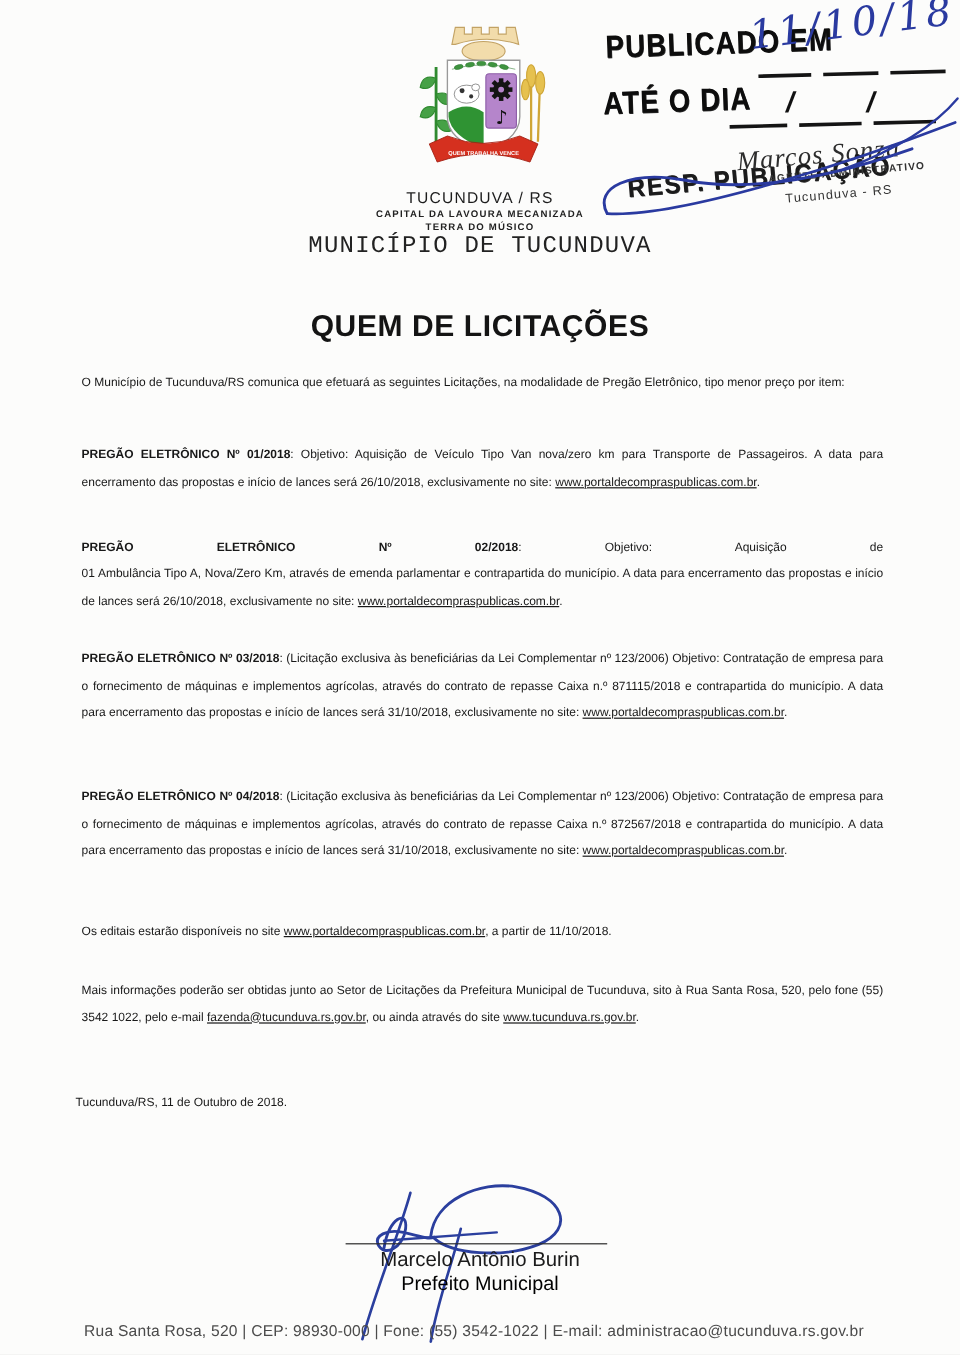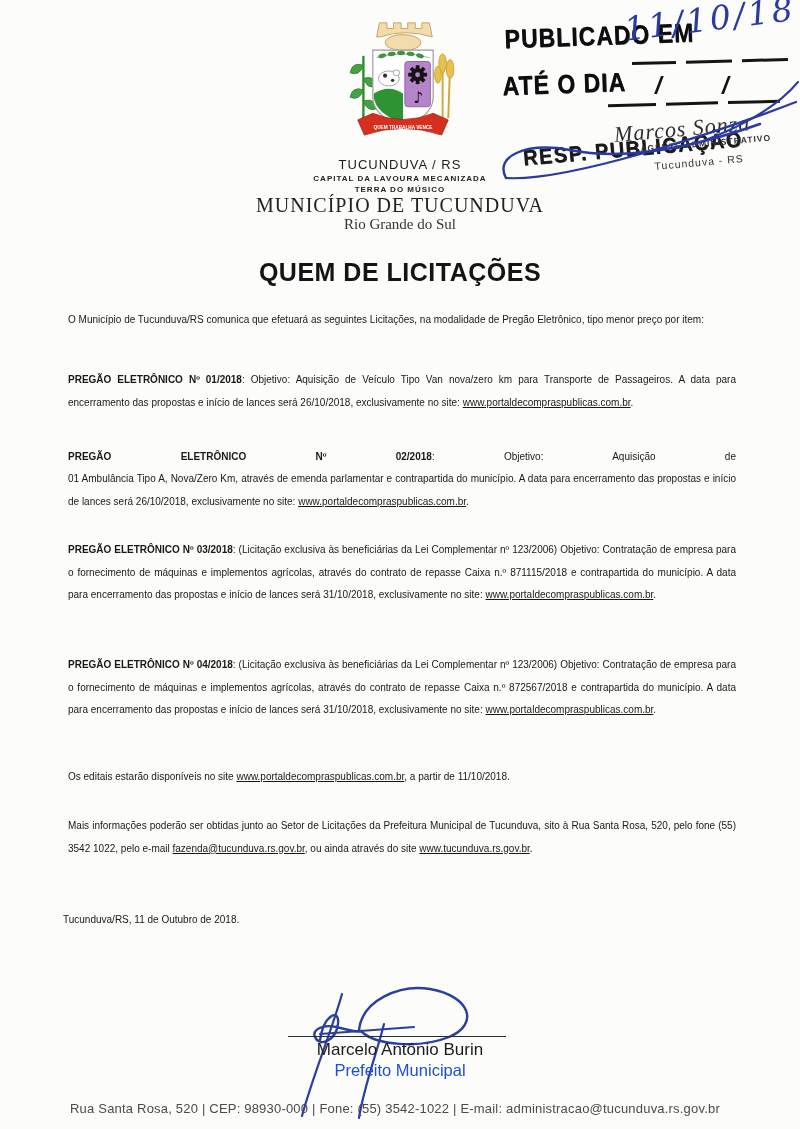--- a/index.html
+++ b/index.html
@@ -7,21 +7,21 @@
     position:relative;width:800px;height:1129px;margin:0 auto;
     background:#fcfcfb;overflow:hidden;
     font-family:"Liberation Sans",sans-serif;color:#1c1c1c;
   }
   
   .arms{position:absolute;left:344px;top:20px;width:118px;height:132px;}
   .logo-line{position:absolute;left:0;width:800px;text-align:center;}
   .city-line{top:157px;font-weight:normal;font-size:13px;letter-spacing:1px;}
   .sub1{top:174px;font-weight:bold;font-size:8px;letter-spacing:1px;color:#222;}
   .sub2{top:185px;font-weight:bold;font-size:8px;letter-spacing:1px;color:#222;}
-  .muni{top:194px;font-family:Liberation Serif, serif;font-size:20px;letter-spacing:1px;color:#222;}
+  .muni{top:194px;font-family:Liberation Mono, monospace;font-size:20px;letter-spacing:1px;color:#222;}
   .state{top:216px;font-family:"Liberation Serif",serif;font-size:15px;color:#333;}
   
   .stamp-area{position:absolute;left:498px;top:14px;width:302px;height:180px;}
   .stamp-ink{
     position:absolute;font-weight:bold;color:#0d0d0d;
     transform-origin:left top;letter-spacing:1px;
     font-family:"Liberation Sans",sans-serif;
     text-shadow:0.5px 0.5px 0 #2a2a2a;
   }
   .pub-label{left:6px;top:10px;font-size:23px;transform:rotate(-2deg) scaleY(1.15);}
@@ -68,21 +68,21 @@
   .p-preg4{top:644px;}
   .p-editais{top:756px;}
   .p-info{top:805px;}
   .p-date{top:899px;left:63px;text-align:left;}
   .bold{font-weight:bold;}
   .doclink{text-decoration:underline;color:#181818;}
   
   .sig-svg{position:absolute;left:262px;top:968px;pointer-events:none;}
   .sig-line{position:absolute;left:288px;top:1036px;width:218px;border-top:1.6px solid #2a2a2a;}
   .sig-name{position:absolute;left:260px;top:1040px;width:280px;text-align:center;font-size:17px;color:#1b1b1b;}
-  .sig-role{position:absolute;left:260px;top:1061px;width:280px;text-align:center;font-size:16.5px;color:#1d4ed8;}
+  .sig-role{position:absolute;left:260px;top:1061px;width:280px;text-align:center;font-size:16.5px;color:#000000;}
   
   .footer{
     position:absolute;left:0;top:1101px;width:790px;text-align:center;
     font-size:13px;color:#4b4b4b;letter-spacing:0.2px;
   }
 </style>
 </head>
 <body>
 
 <div class="page">
@@ -142,21 +142,20 @@
     <g>
       <path d="M12,106 L28,99 q32,13 64,0 l16,7 l-7,16 q-41,-14 -82,0 z" fill="#d5301f" stroke="#a32014" stroke-width="0.8"></path>
       <text x="60" y="116" font-size="5" fill="#ffffff" text-anchor="middle" font-weight="bold">QUEM TRABALHA VENCE</text>
     </g>
   </svg>
 
   <div class="logo-line city-line">TUCUNDUVA / RS</div>
   <div class="logo-line sub1">CAPITAL DA LAVOURA MECANIZADA</div>
   <div class="logo-line sub2">TERRA DO MÚSICO</div>
   <div class="logo-line muni">MUNICÍPIO DE TUCUNDUVA</div>
-  <div class="logo-line state">Rio Grande do Sul</div>
 
   <div class="stamp-area">
     <div class="stamp-ink pub-label">PUBLICADO EM</div>
     <div class="hand-date">11/10/18</div>
     <div class="dash-row dash-row-1">
       <span class="dash" style="width:44px"></span>
       <span class="dash" style="width:46px"></span>
       <span class="dash" style="width:46px"></span>
     </div>
     <div class="stamp-ink ate-label">ATÉ O DIA</div>

